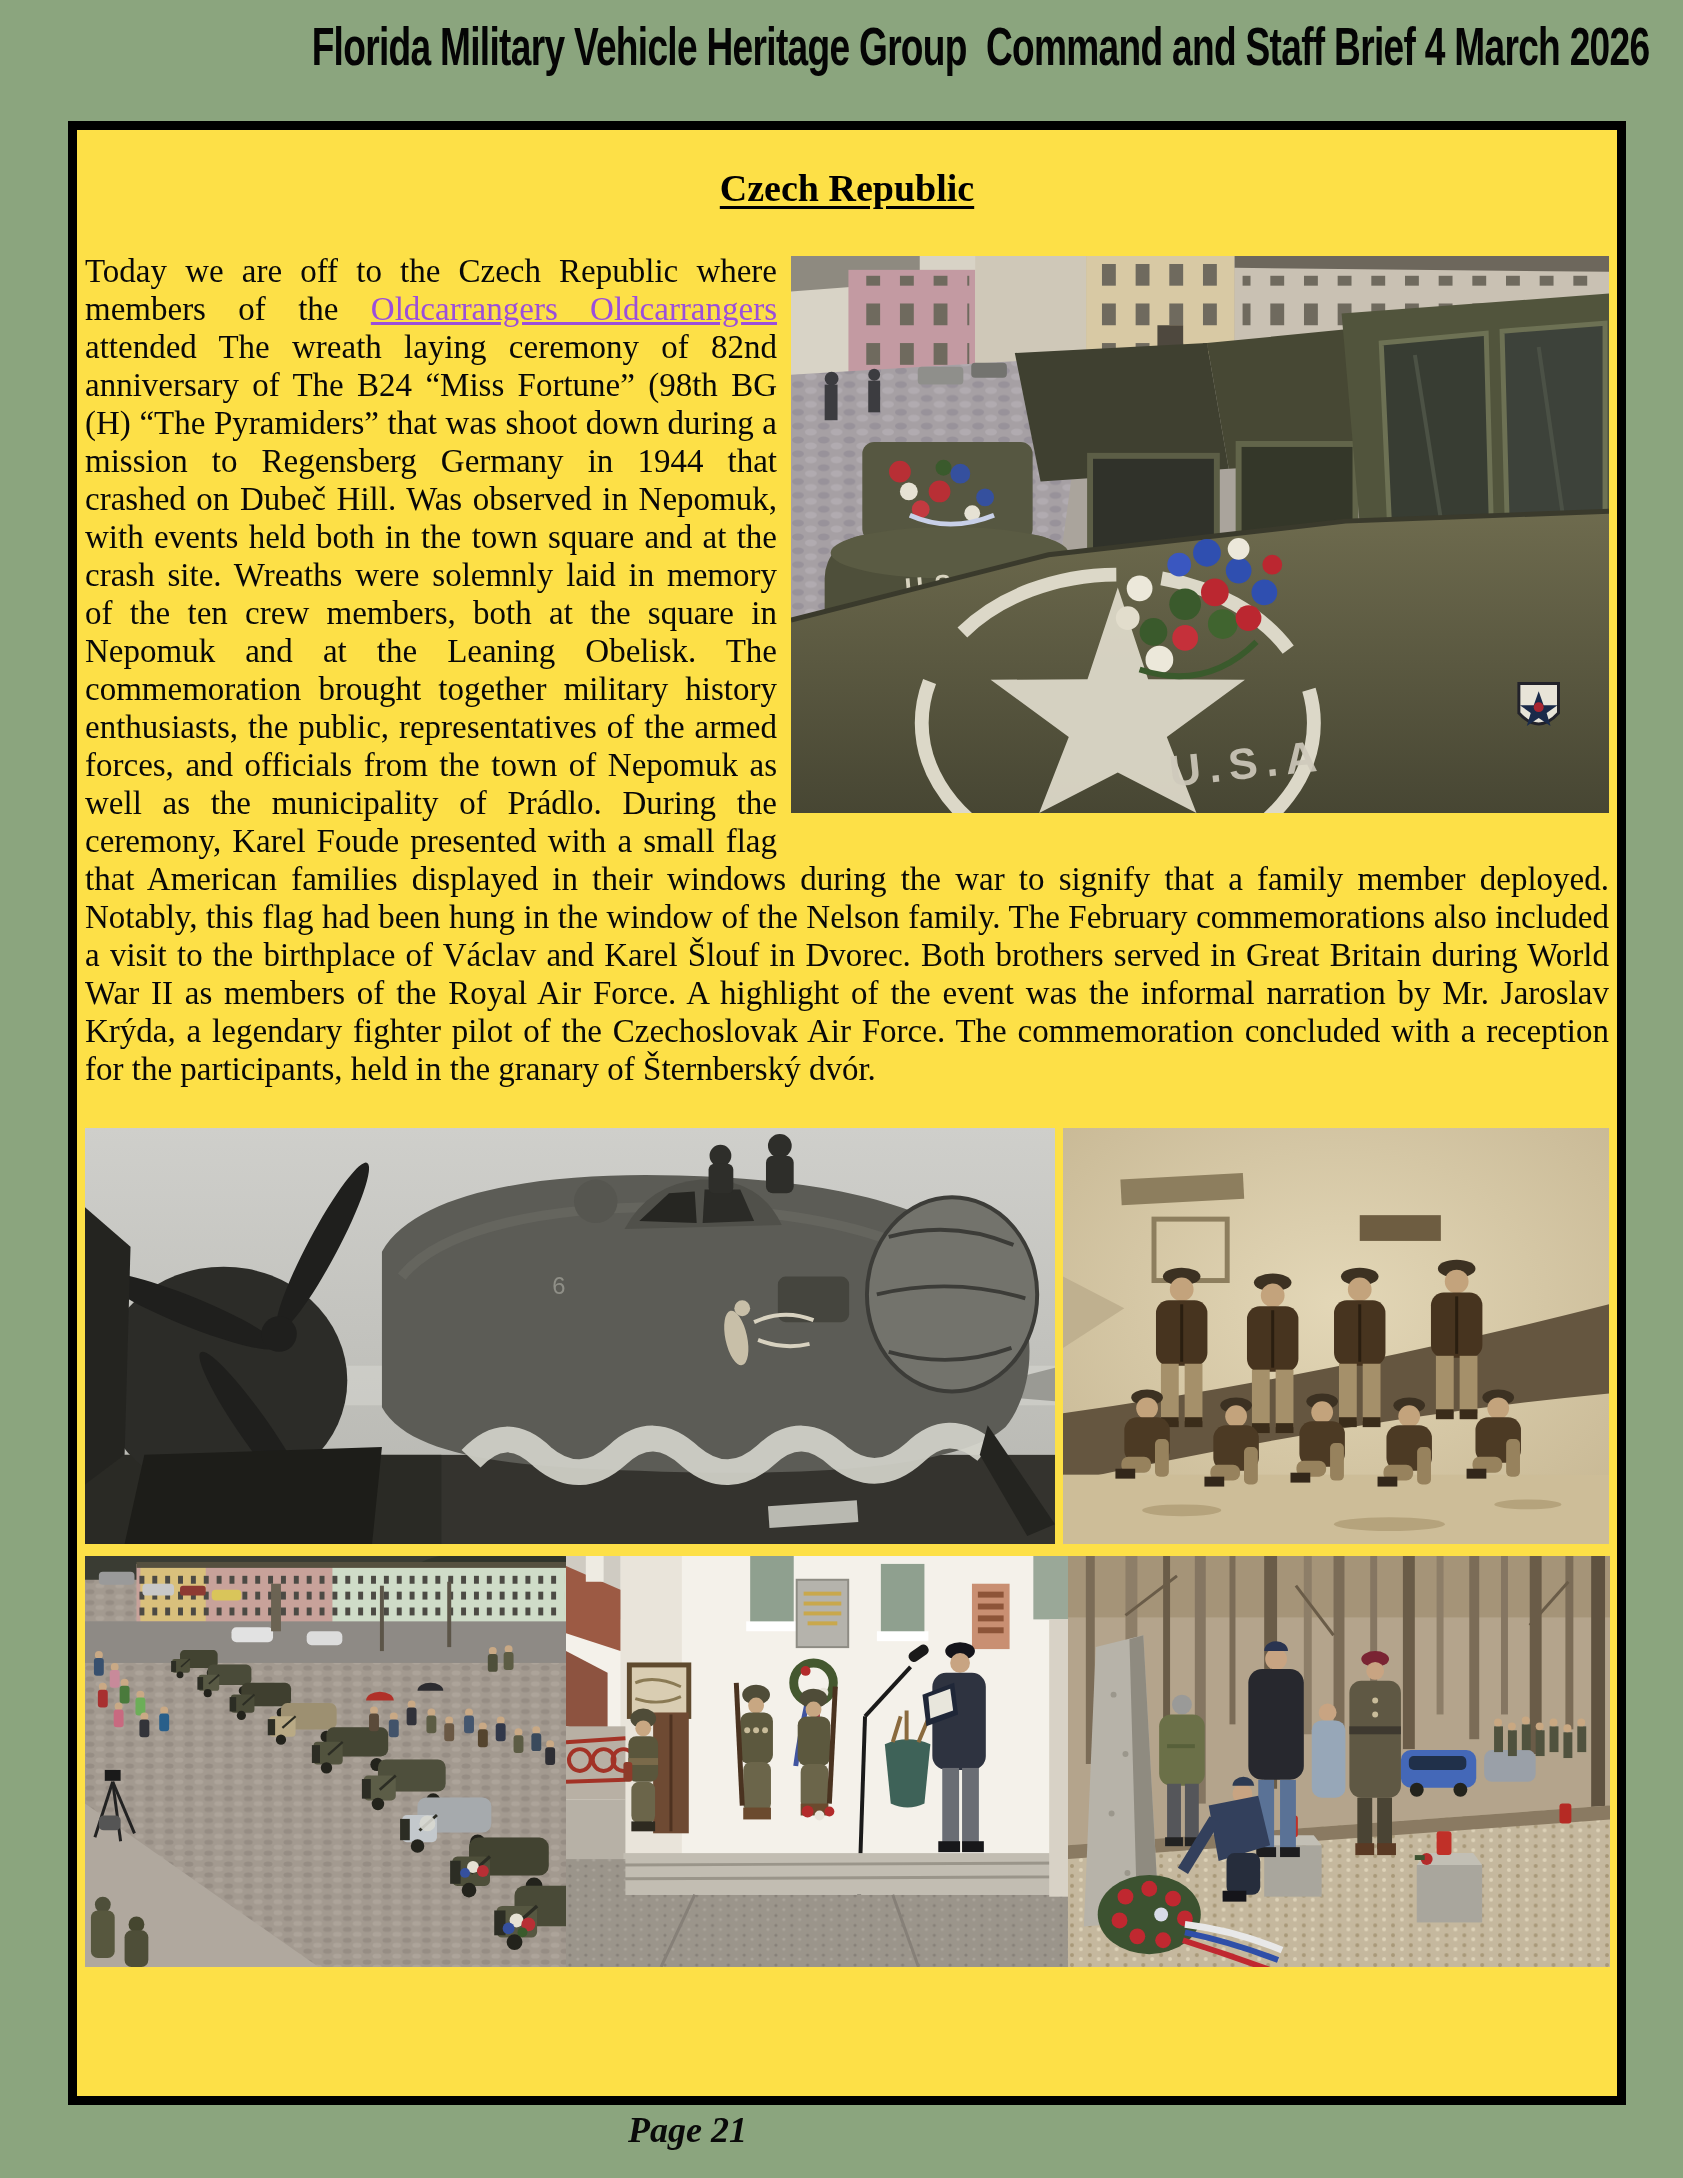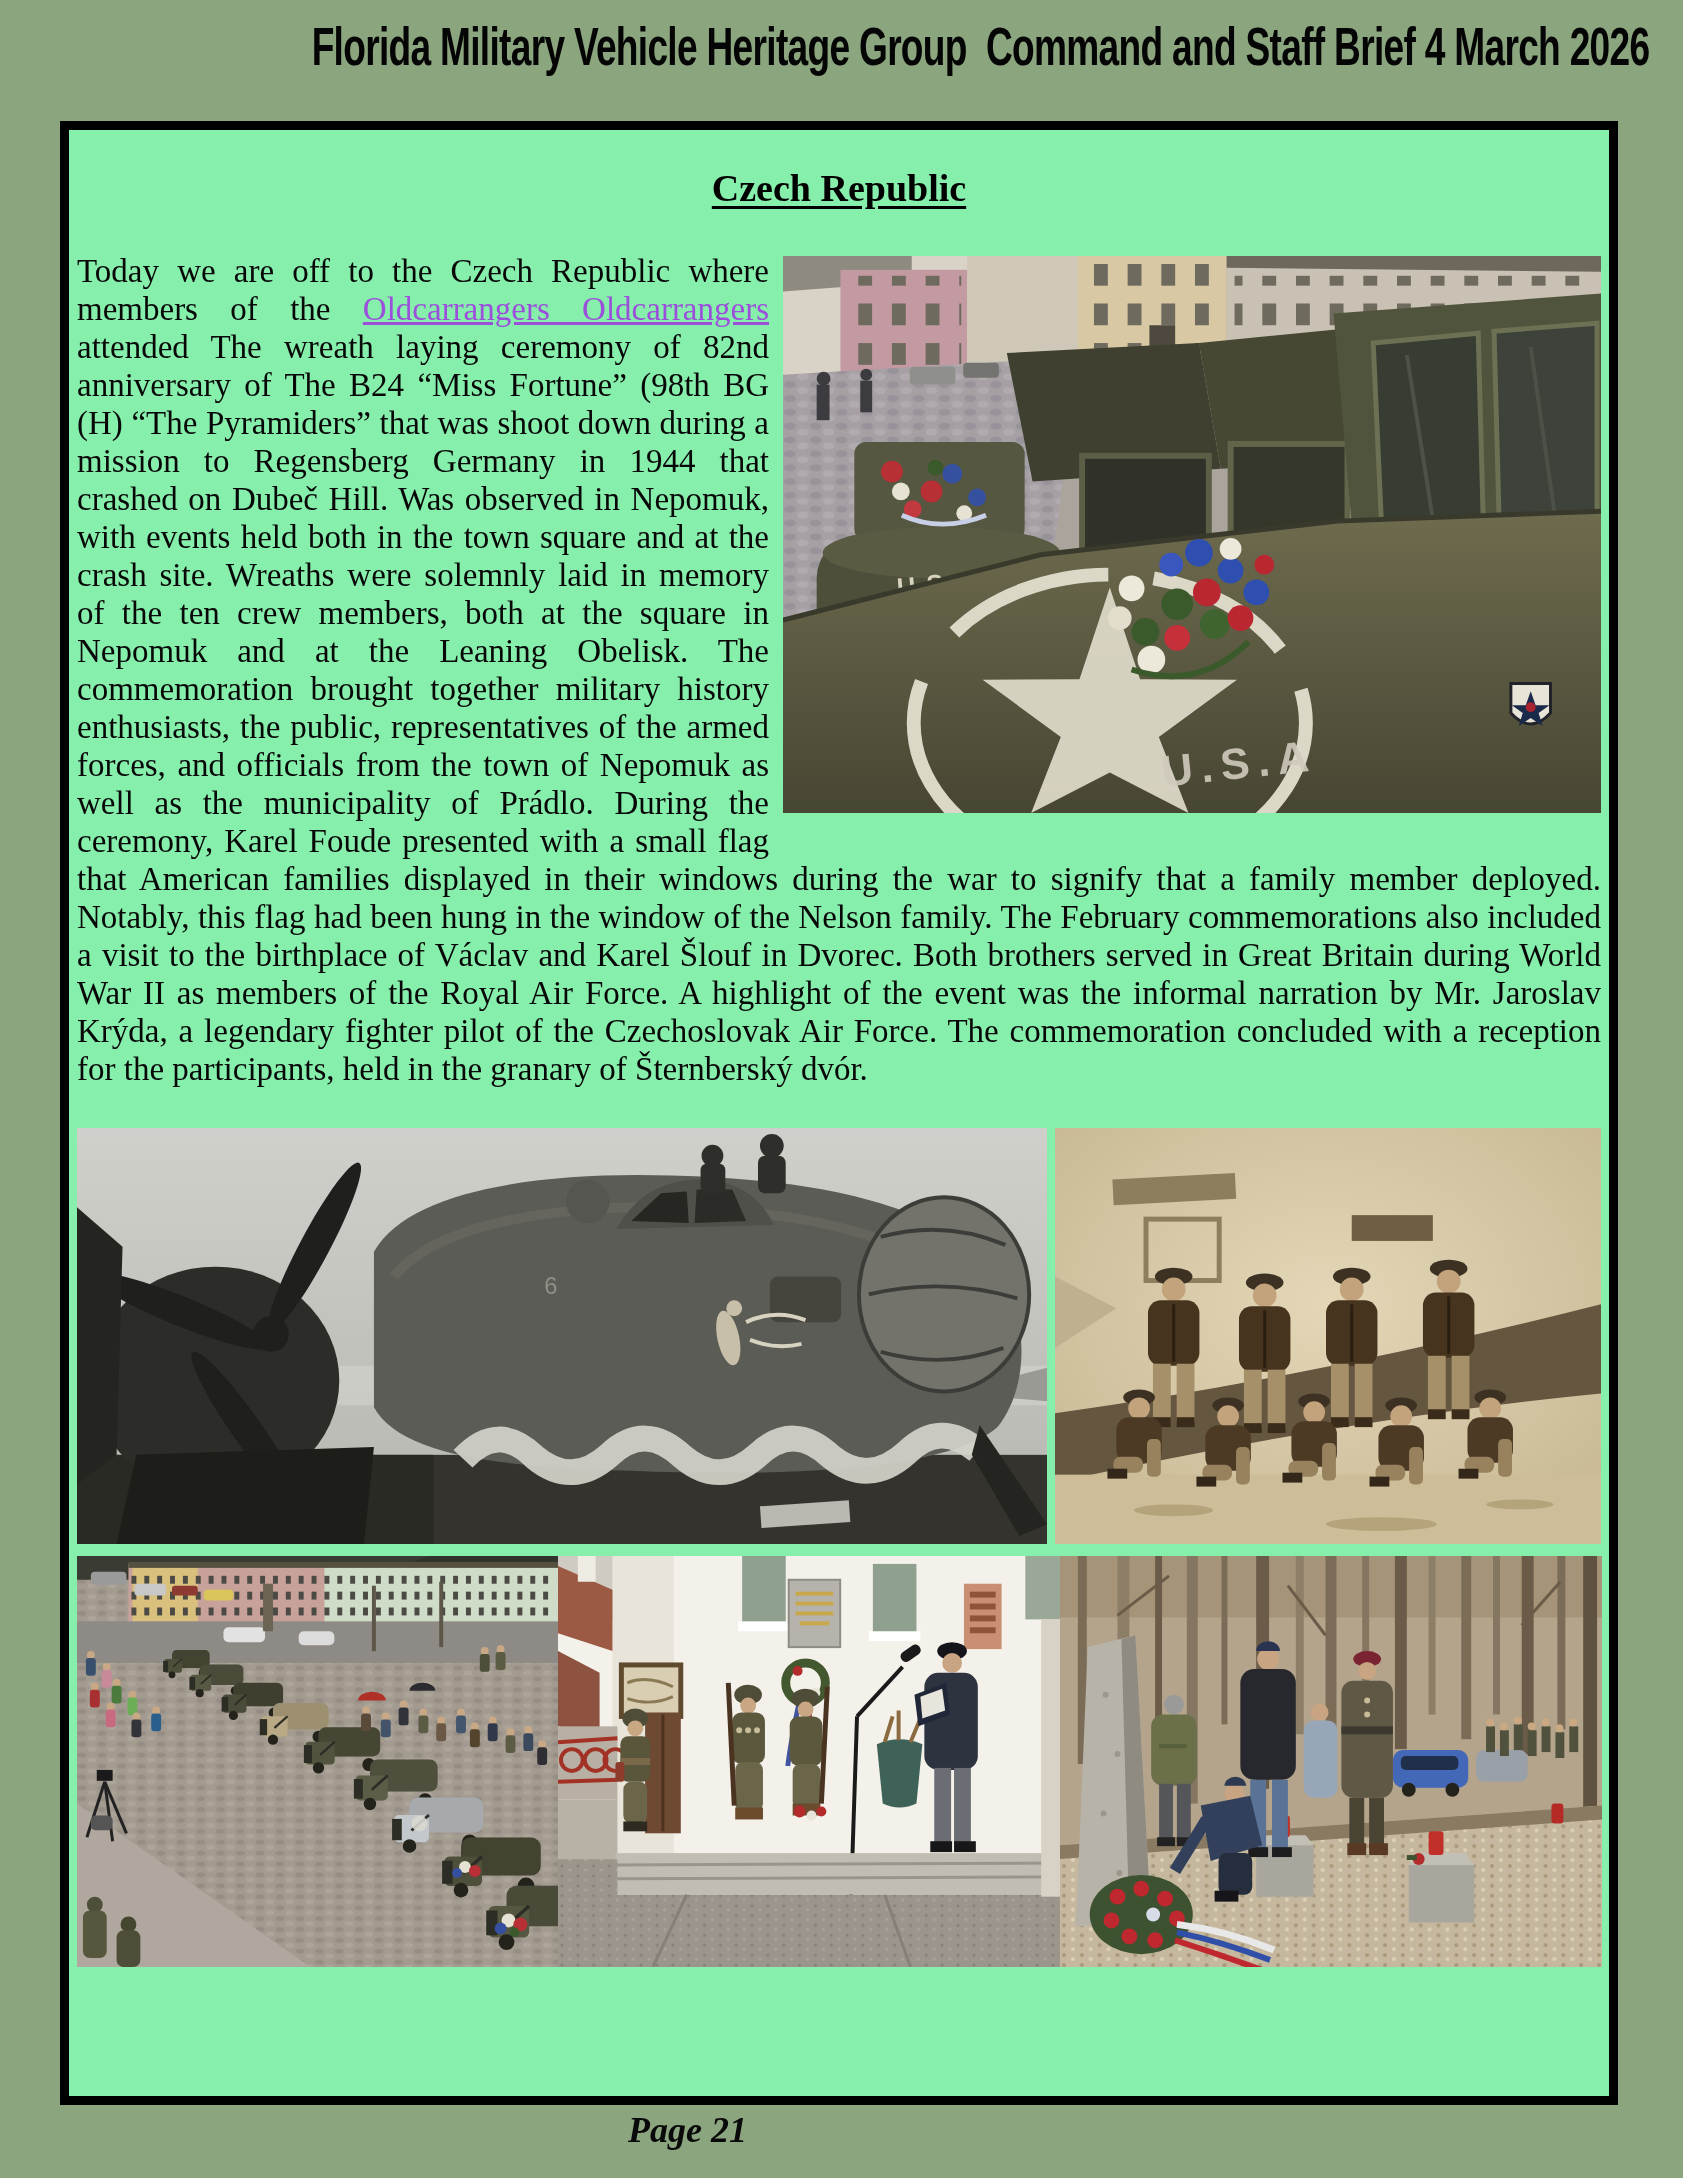--- a/index.html
+++ b/index.html
@@ -8,22 +8,22 @@
     background:#8ba57e;
     font-family:"Liberation Serif",serif;color:#000;
   }
   .masthead{position:absolute;top:16px;left:0;width:1683px;text-align:center;margin-left:25px;}
   .masthead-title{
     display:inline-block;font-family:"Liberation Sans",sans-serif;font-weight:bold;
     font-size:53px;letter-spacing:-1px;transform:scaleX(.70);transform-origin:center;
     white-space:pre;color:#050505;
   }
   .panel{
-    position:absolute;left:60px;top:121px;width:1558px;height:1984px;
-    background:#86efac;border:9px solid #000;box-sizing:border-box;overflow:hidden;
+    position:absolute;left:68px;top:121px;width:1558px;height:1984px;
+    background:#fde047;border:9px solid #000;box-sizing:border-box;overflow:hidden;
   }
   .section-title{
     margin:36px 0 0 0;text-align:center;font-size:38px;font-weight:bold;
     text-decoration:underline;text-decoration-thickness:3px;text-underline-offset:5px;
   }
   .article{
     margin:42px 8px 0 8px;font-size:33px;line-height:38px;text-align:justify;
     color:#080808;
   }
   .photo-vehicles-wreath{

